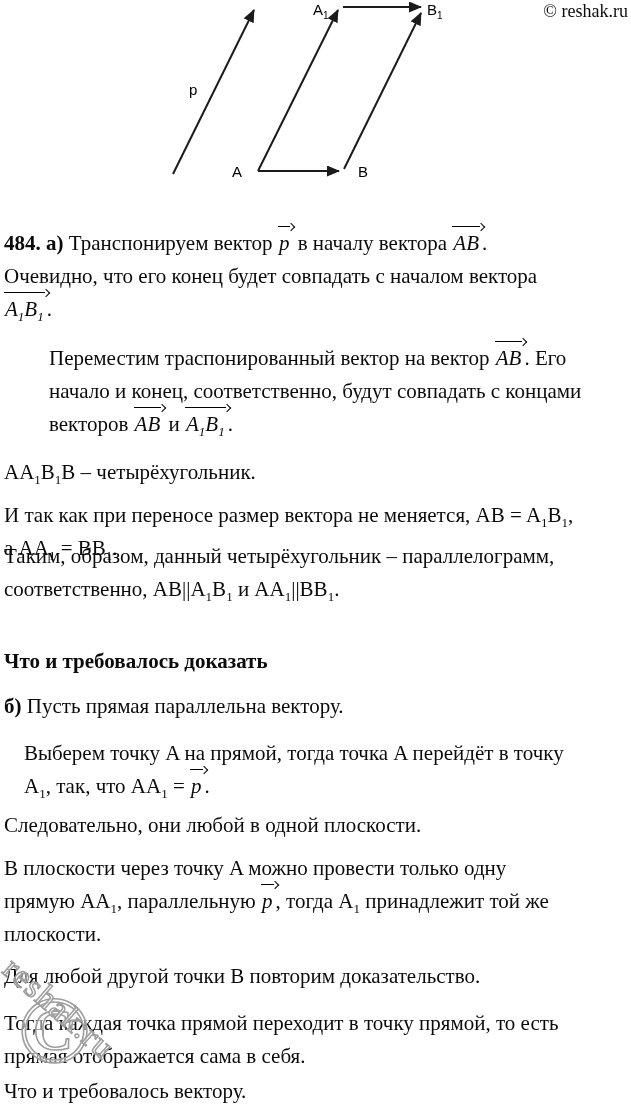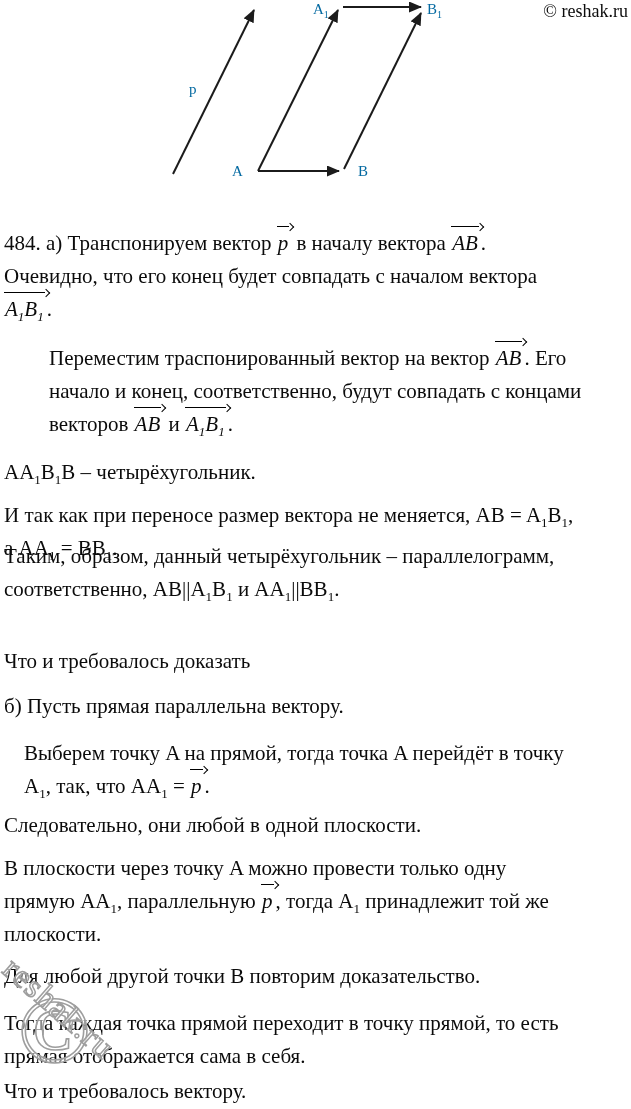--- a/index.html
+++ b/index.html
@@ -9,30 +9,30 @@
     font-family:"Liberation Serif","DejaVu Serif",serif;
   }
   
   .copyright{
     position:absolute;top:1px;right:3px;font-size:18px;color:#0c0c0c;
   }
   
   .diagram{position:absolute;left:0;top:0;width:631px;height:200px;}
   .diagram svg{position:absolute;left:0;top:0;}
   .dlabel{
-    position:absolute;font-family:Liberation Serif, serif;
-    font-size:15px;color:#0369a1;white-space:nowrap;
+    position:absolute;font-family:Liberation Sans, sans-serif;
+    font-size:15px;color:#000000;white-space:nowrap;
   }
   .dlabel sub{font-size:10px;line-height:0;}
   
   .para{
     position:absolute;left:4px;right:0;
     font-size:21px;line-height:33px;white-space:nowrap;color:#0b0b0b;
   }
-  .para b{font-weight:normal;text-align:right;}
+  .para b{font-weight:bold;text-align:right;}
   .para sub{font-size:13px;line-height:0;}
   .vec{
     font-style:italic;position:relative;display:inline-block;
     padding:0 3px 0 1px;
   }
   .vec::before{
     content:"";position:absolute;left:0;right:2px;top:-1px;
     border-top:1.4px solid #000;
   }
   .vec::after{

